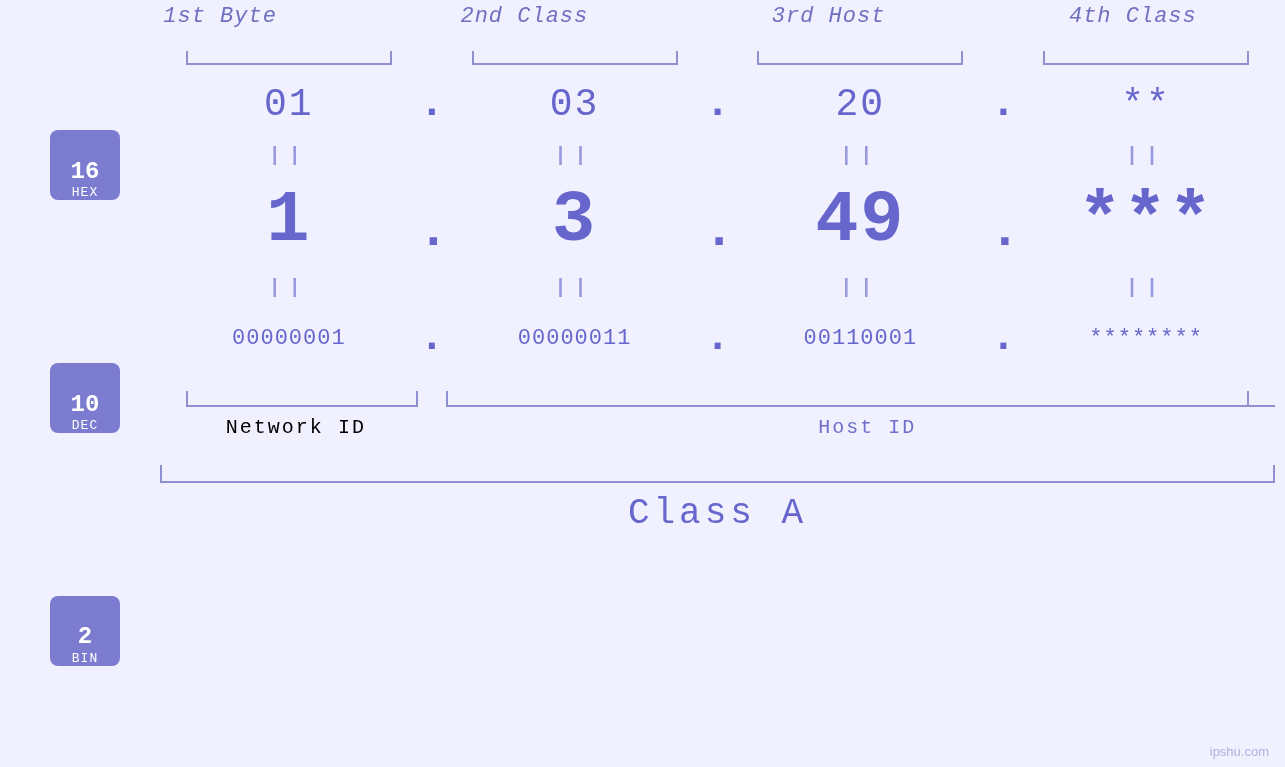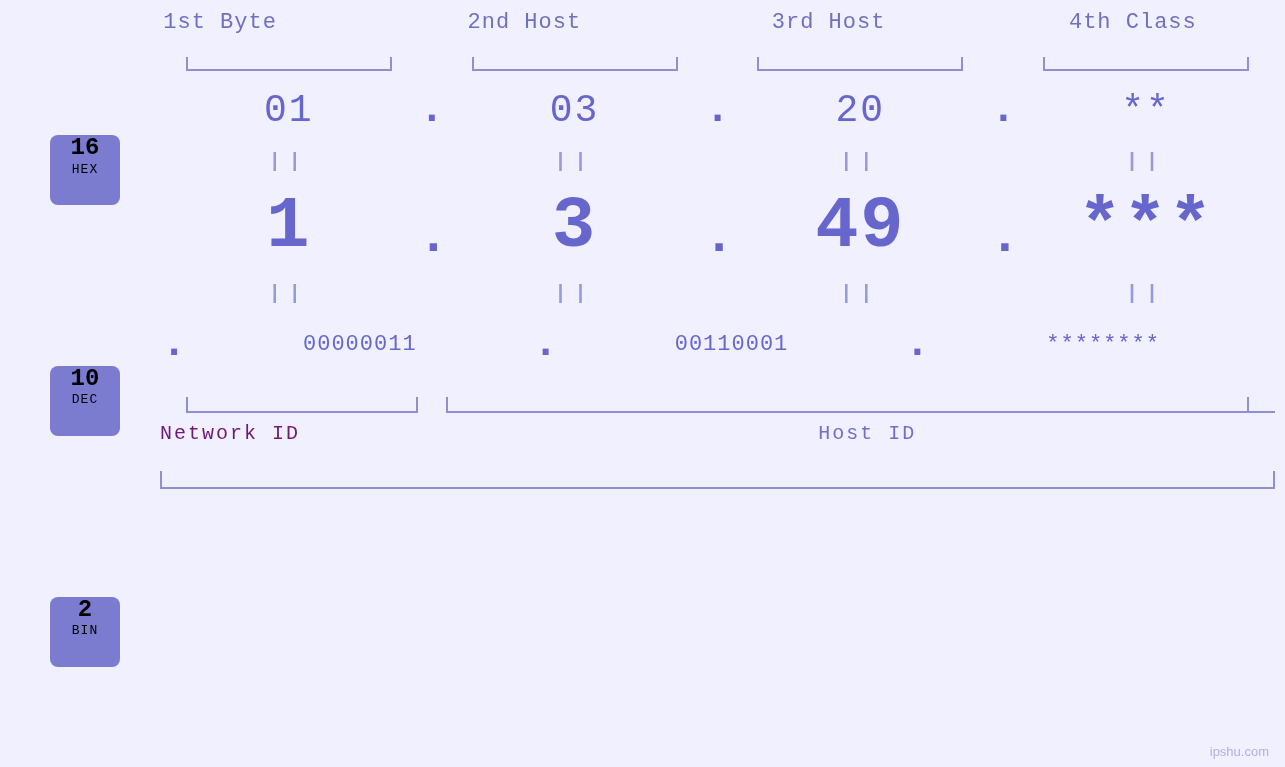--- a/index.html
+++ b/index.html
@@ -20,21 +20,22 @@
       display: flex;
       flex-direction: column;
       align-items: center;
     }
 
     
     .byte-headers {
       display: flex;
       width: 100%;
       padding-left: 68px;
-      margin-top: 10px;
+      margin-top: 4px;
+      font-style: italic;
     }
 
     .byte-header {
       flex: 1;
       text-align: center;
       color: #7070c0;
       font-size: 22px;
       font-family: 'Courier New', Courier, monospace;
       letter-spacing: 1px;
     }
@@ -44,28 +45,28 @@
       display: flex;
       flex-direction: column;
       align-items: center;
       justify-content: space-around;
       width: 160px;
       padding: 20px 20px 20px 30px;
     }
 
     .badge {
       background: #7b7bcf;
-      color: #000000;
+      color: #ffffff;
       width: 70px;
       height: 70px;
       border-radius: 8px;
       display: flex;
       flex-direction: column;
       align-items: center;
-      justify-content: flex-start;
+      justify-content: flex-end;
     }
 
     .badge-num {
       font-size: 24px;
       font-weight: bold;
       line-height: 1.1;
     }
 
     .badge-label {
       font-size: 13px;
@@ -179,21 +180,21 @@
       background: #9090d0;
     }
   </style>
 </head>
 <body>
 
 <div class="main-container">
 
   <div class="byte-headers">
     <div class="byte-header">1st Byte</div>
-    <div class="byte-header">2nd Host</div>
+    <div class="byte-header">2nd Class</div>
     <div class="byte-header">3rd Host</div>
     <div class="byte-header">4th Class</div>
   </div>
 
   <div style="display:flex; width:100%; flex:1; flex-direction:column;">
     <div style="display:flex; width:100%; flex:1;">
 
       <div class="badges-col">
         <div class="badge">
           <span class="badge-num">16</span>
@@ -263,20 +264,21 @@
           <div class="eq-cell">||</div>
           <div class="eq-spacer"></div>
           <div class="eq-cell">||</div>
           <div class="eq-spacer"></div>
           <div class="eq-cell">||</div>
           <div class="eq-spacer"></div>
           <div class="eq-cell">||</div>
         </div>
 
         <div class="data-row" style="flex:0 0 70px;">
+          <div class="cell cell-bin">00000001</div>
           <div class="dot">.</div>
           <div class="cell cell-bin">00000011</div>
           <div class="dot">.</div>
           <div class="cell cell-bin">00110001</div>
           <div class="dot">.</div>
           <div class="cell cell-bin">********</div>
         </div>
 
         <div style="display:flex; height:30px; margin-top:4px;">
 
@@ -301,31 +303,32 @@
             <div style="position:absolute; bottom:0; left:0; right:0; height:2px; background:#9090d0;"></div>
           </div>
           <div style="flex:1; position:relative;">
             <div style="position:absolute; bottom:0; left:0; right:90%; height:2px; background:#9090d0;"></div>
             <div style="position:absolute; bottom:0; left:0; right:0; height:2px; background:#9090d0;"></div>
             <div style="position:absolute; bottom:0; right:10%; width:2px; height:16px; background:#9090d0;"></div>
           </div>
         </div>
 
         <div style="display:flex; height:40px; align-items:center;">
-          <div style="flex:1; color:#701a75; font-family:'Courier New',monospace; font-size:20px; letter-spacing:2px;">Network ID</div>
+          <div style="flex:1; text-align:center; color:#000000; font-family:'Courier New',monospace; font-size:20px; letter-spacing:2px;">Network ID</div>
           <div style="width:28px;"></div>
           <div style="flex:3; text-align:center; color:#7070cc; font-family:'Courier New',monospace; font-size:20px; letter-spacing:2px;">Host ID</div>
         </div>
 
         <div style="position:relative; height:30px; margin: 6px 0 0 0;">
           <div style="position:absolute; bottom:0; left:0; right:0; height:2px; background:#9090d0;"></div>
           <div style="position:absolute; bottom:0; left:0; width:2px; height:18px; background:#9090d0;"></div>
           <div style="position:absolute; bottom:0; right:0; width:2px; height:18px; background:#9090d0;"></div>
         </div>
 
+        <div style="text-align:center; color:#6666cc; font-family:'Courier New',monospace; font-size:36px; letter-spacing:4px; margin-top:10px; margin-bottom:8px;">Class A</div>
 
       </div>
 
     </div>
   </div>
 
   <div class="watermark">ipshu.com</div>
 
 </div>
 

